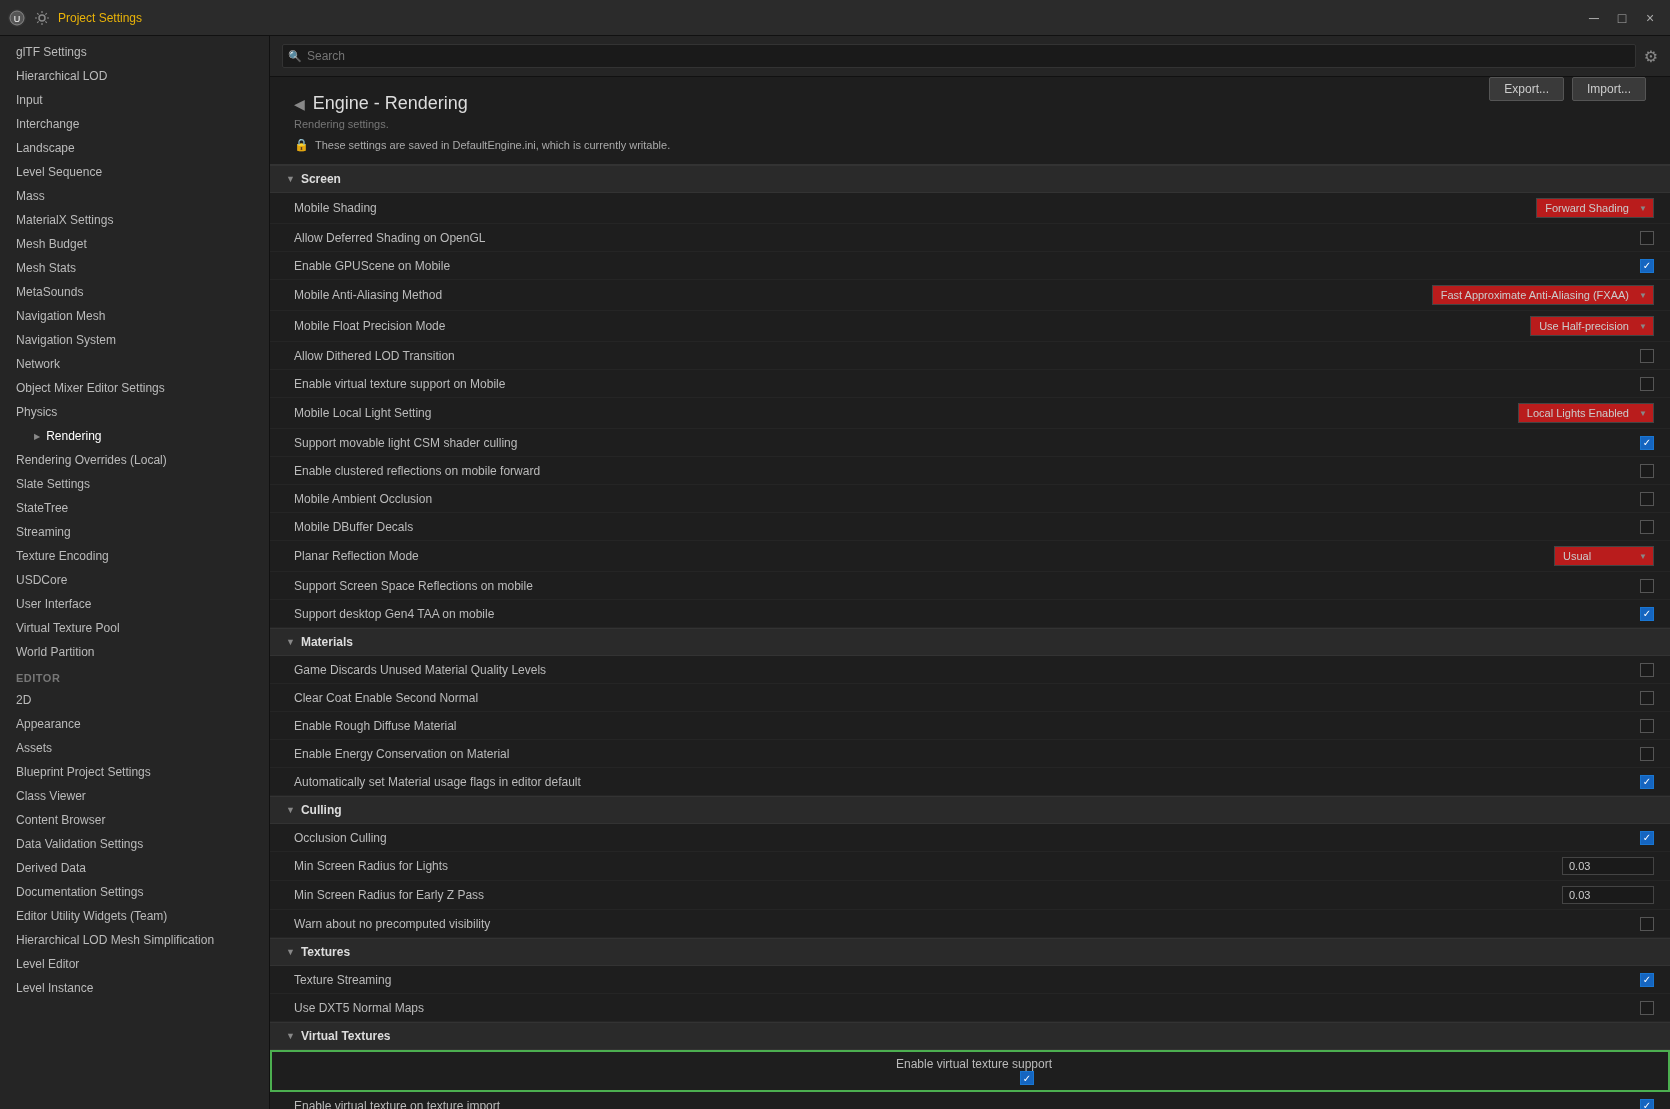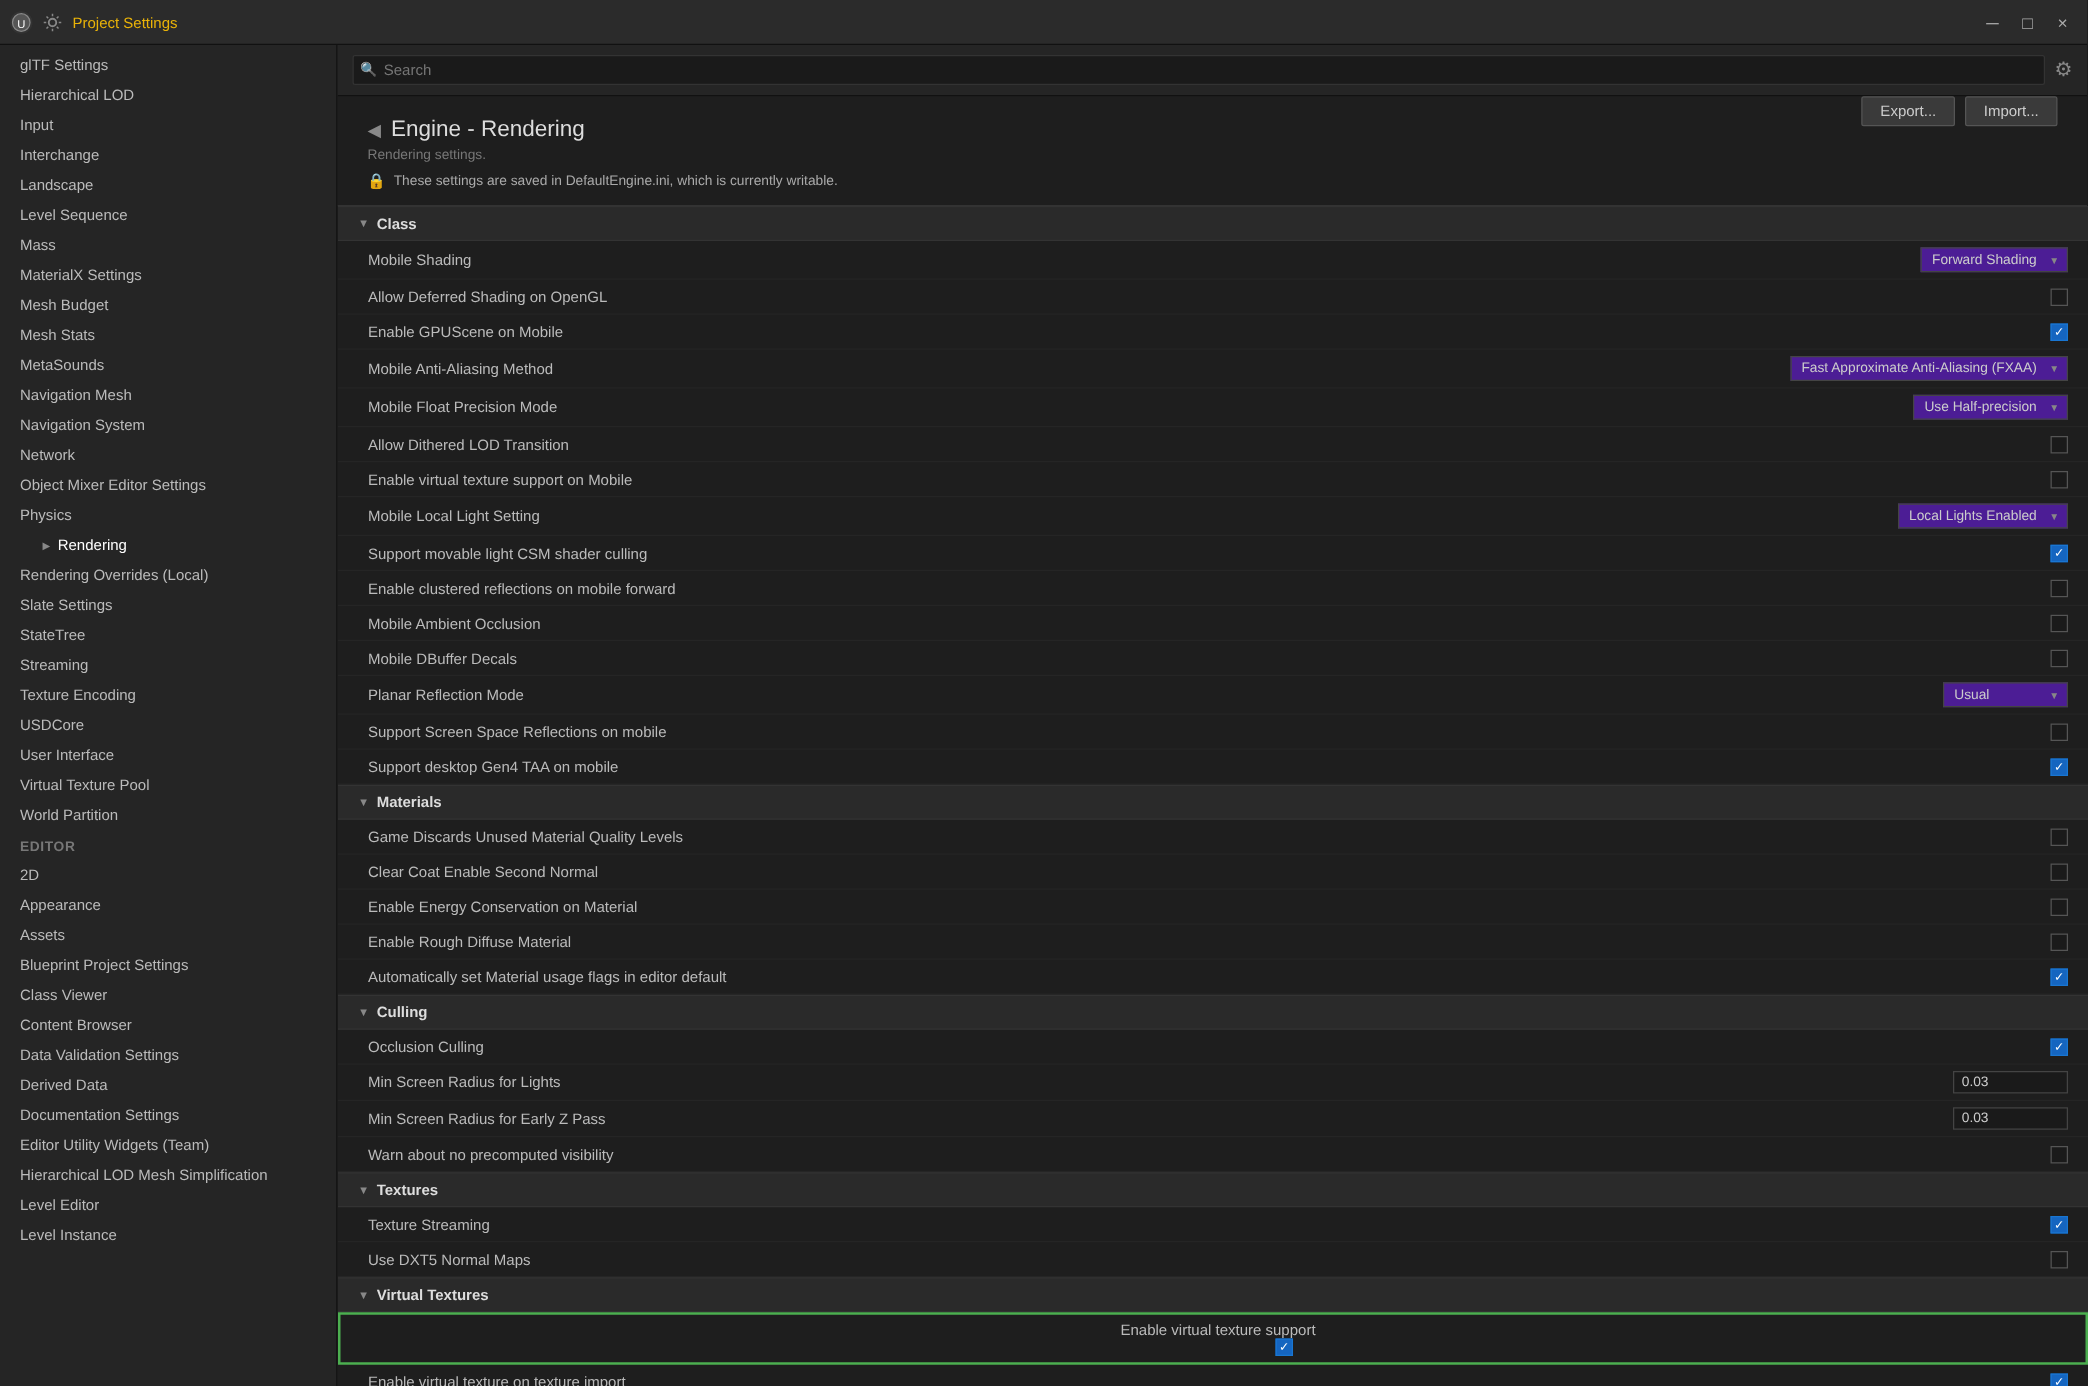--- a/index.html
+++ b/index.html
@@ -205,21 +205,21 @@
       background: #1565c0;
       border-color: #1976d2;
     }
     .checkbox.checked::after {
       content: '✓';
       color: #fff;
       font-size: 10px;
     }
     
     .dropdown {
-      background: #4c1d95;
+      background: #b91c1c;
       border: 1px solid #444;
       color: #ccc;
       padding: 3px 24px 3px 8px;
       font-size: 11px;
       cursor: pointer;
       position: relative;
       display: flex;
       align-items: center;
       gap: 4px;
       min-width: 100px;
@@ -425,21 +425,21 @@
       <div class="top-area-buttons">
         <button class="export-btn">Export...</button>
         <button class="import-btn">Import...</button>
       </div>
     </div>
 
     <div class="settings-content">
 
       <div class="section-header">
         <span class="section-arrow">▼</span>
-        <span>Class</span>
+        <span>Screen</span>
       </div>
 
       <div class="setting-row">
         <span class="setting-label">Mobile Shading</span>
         <div class="setting-control">
           <div class="dropdown">
             <span>Forward Shading</span>
           </div>
         </div>
       </div>
@@ -563,28 +563,28 @@
       </div>
 
       <div class="setting-row">
         <span class="setting-label">Clear Coat Enable Second Normal</span>
         <div class="setting-control">
           <div class="checkbox"></div>
         </div>
       </div>
 
       <div class="setting-row">
+        <span class="setting-label">Enable Rough Diffuse Material</span>
+        <div class="setting-control">
+          <div class="checkbox"></div>
+        </div>
+      </div>
+
+      <div class="setting-row">
         <span class="setting-label">Enable Energy Conservation on Material</span>
-        <div class="setting-control">
-          <div class="checkbox"></div>
-        </div>
-      </div>
-
-      <div class="setting-row">
-        <span class="setting-label">Enable Rough Diffuse Material</span>
         <div class="setting-control">
           <div class="checkbox"></div>
         </div>
       </div>
 
       <div class="setting-row">
         <span class="setting-label">Automatically set Material usage flags in editor default</span>
         <div class="setting-control">
           <div class="checkbox checked"></div>
         </div>

